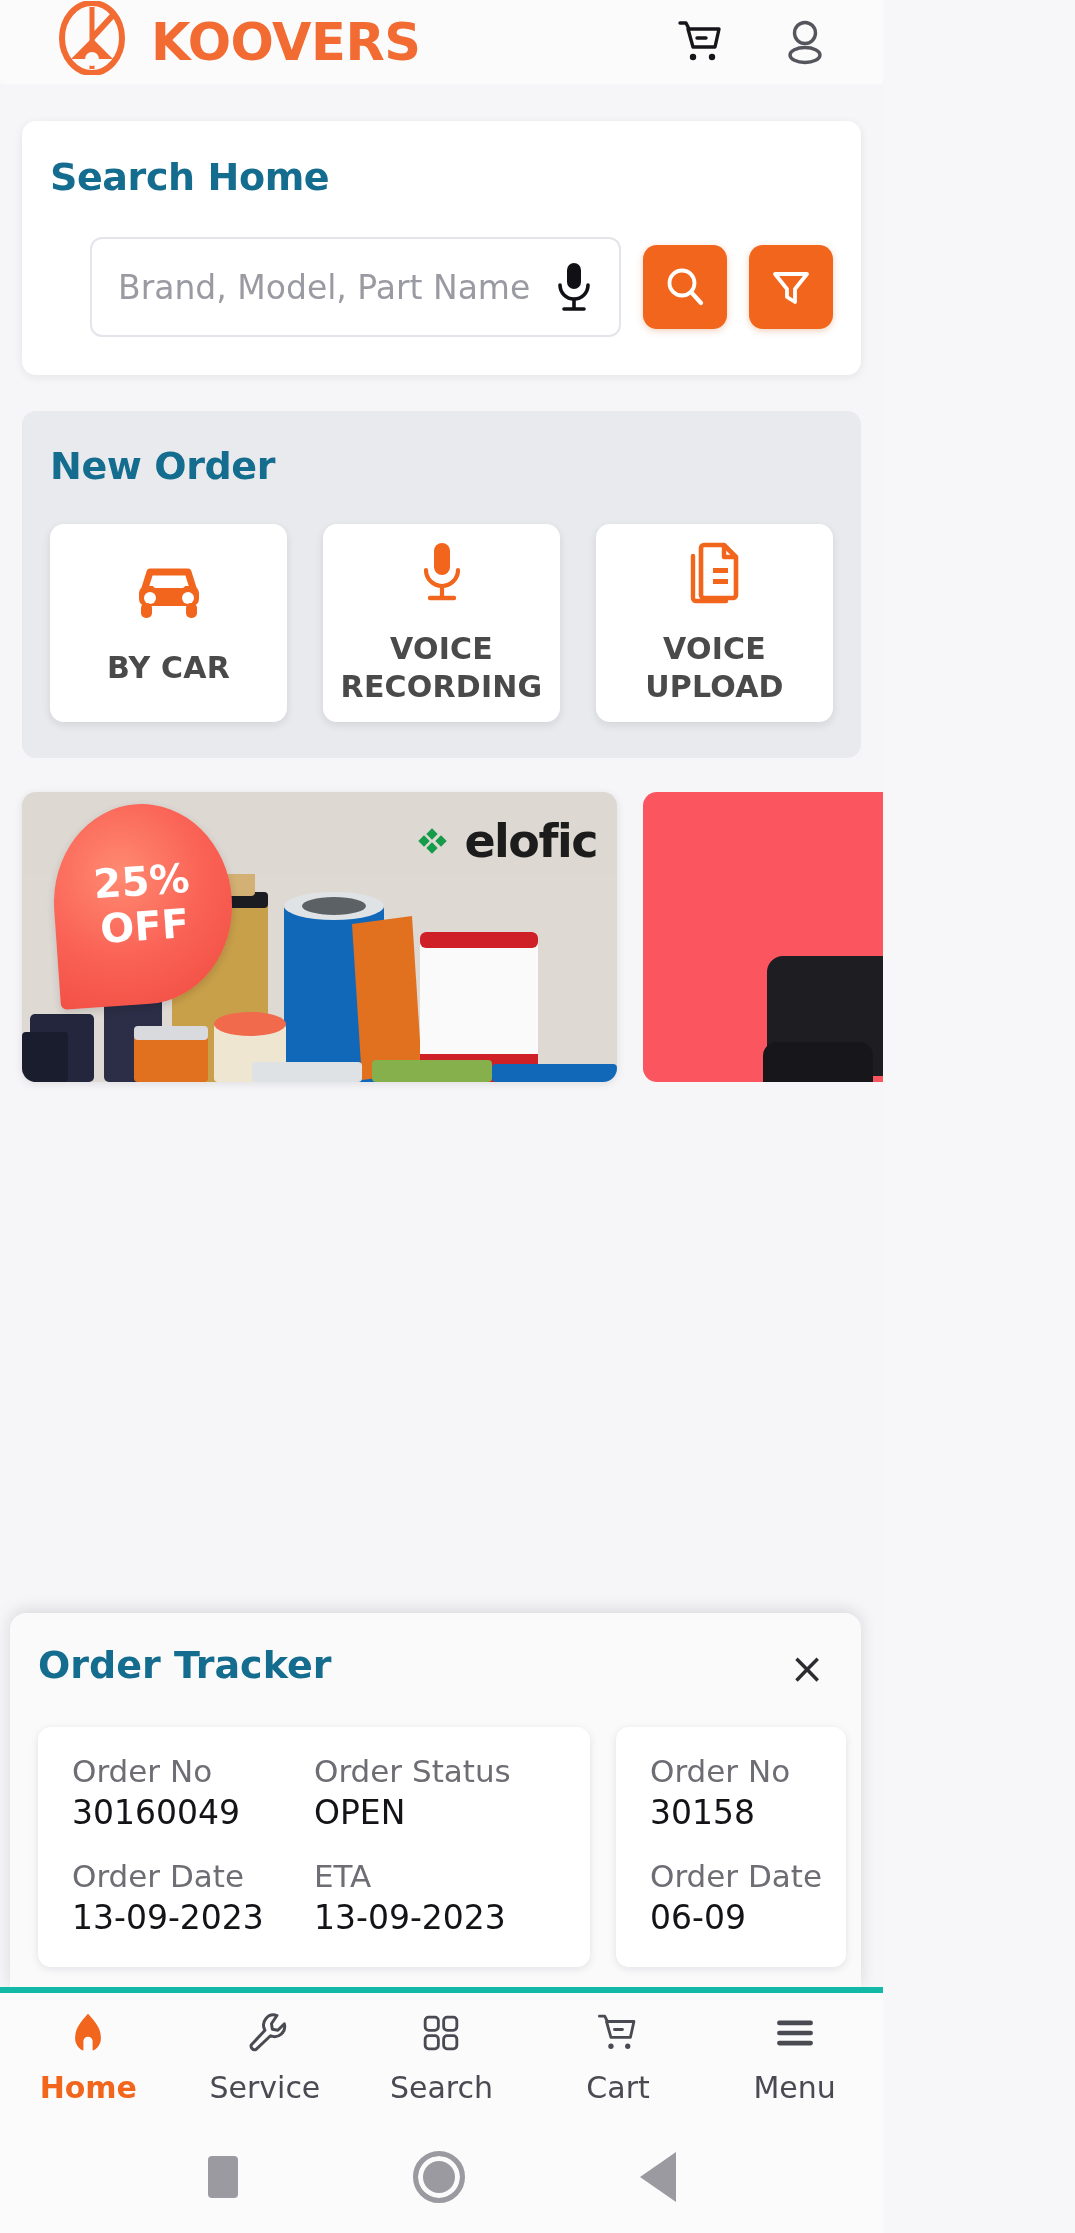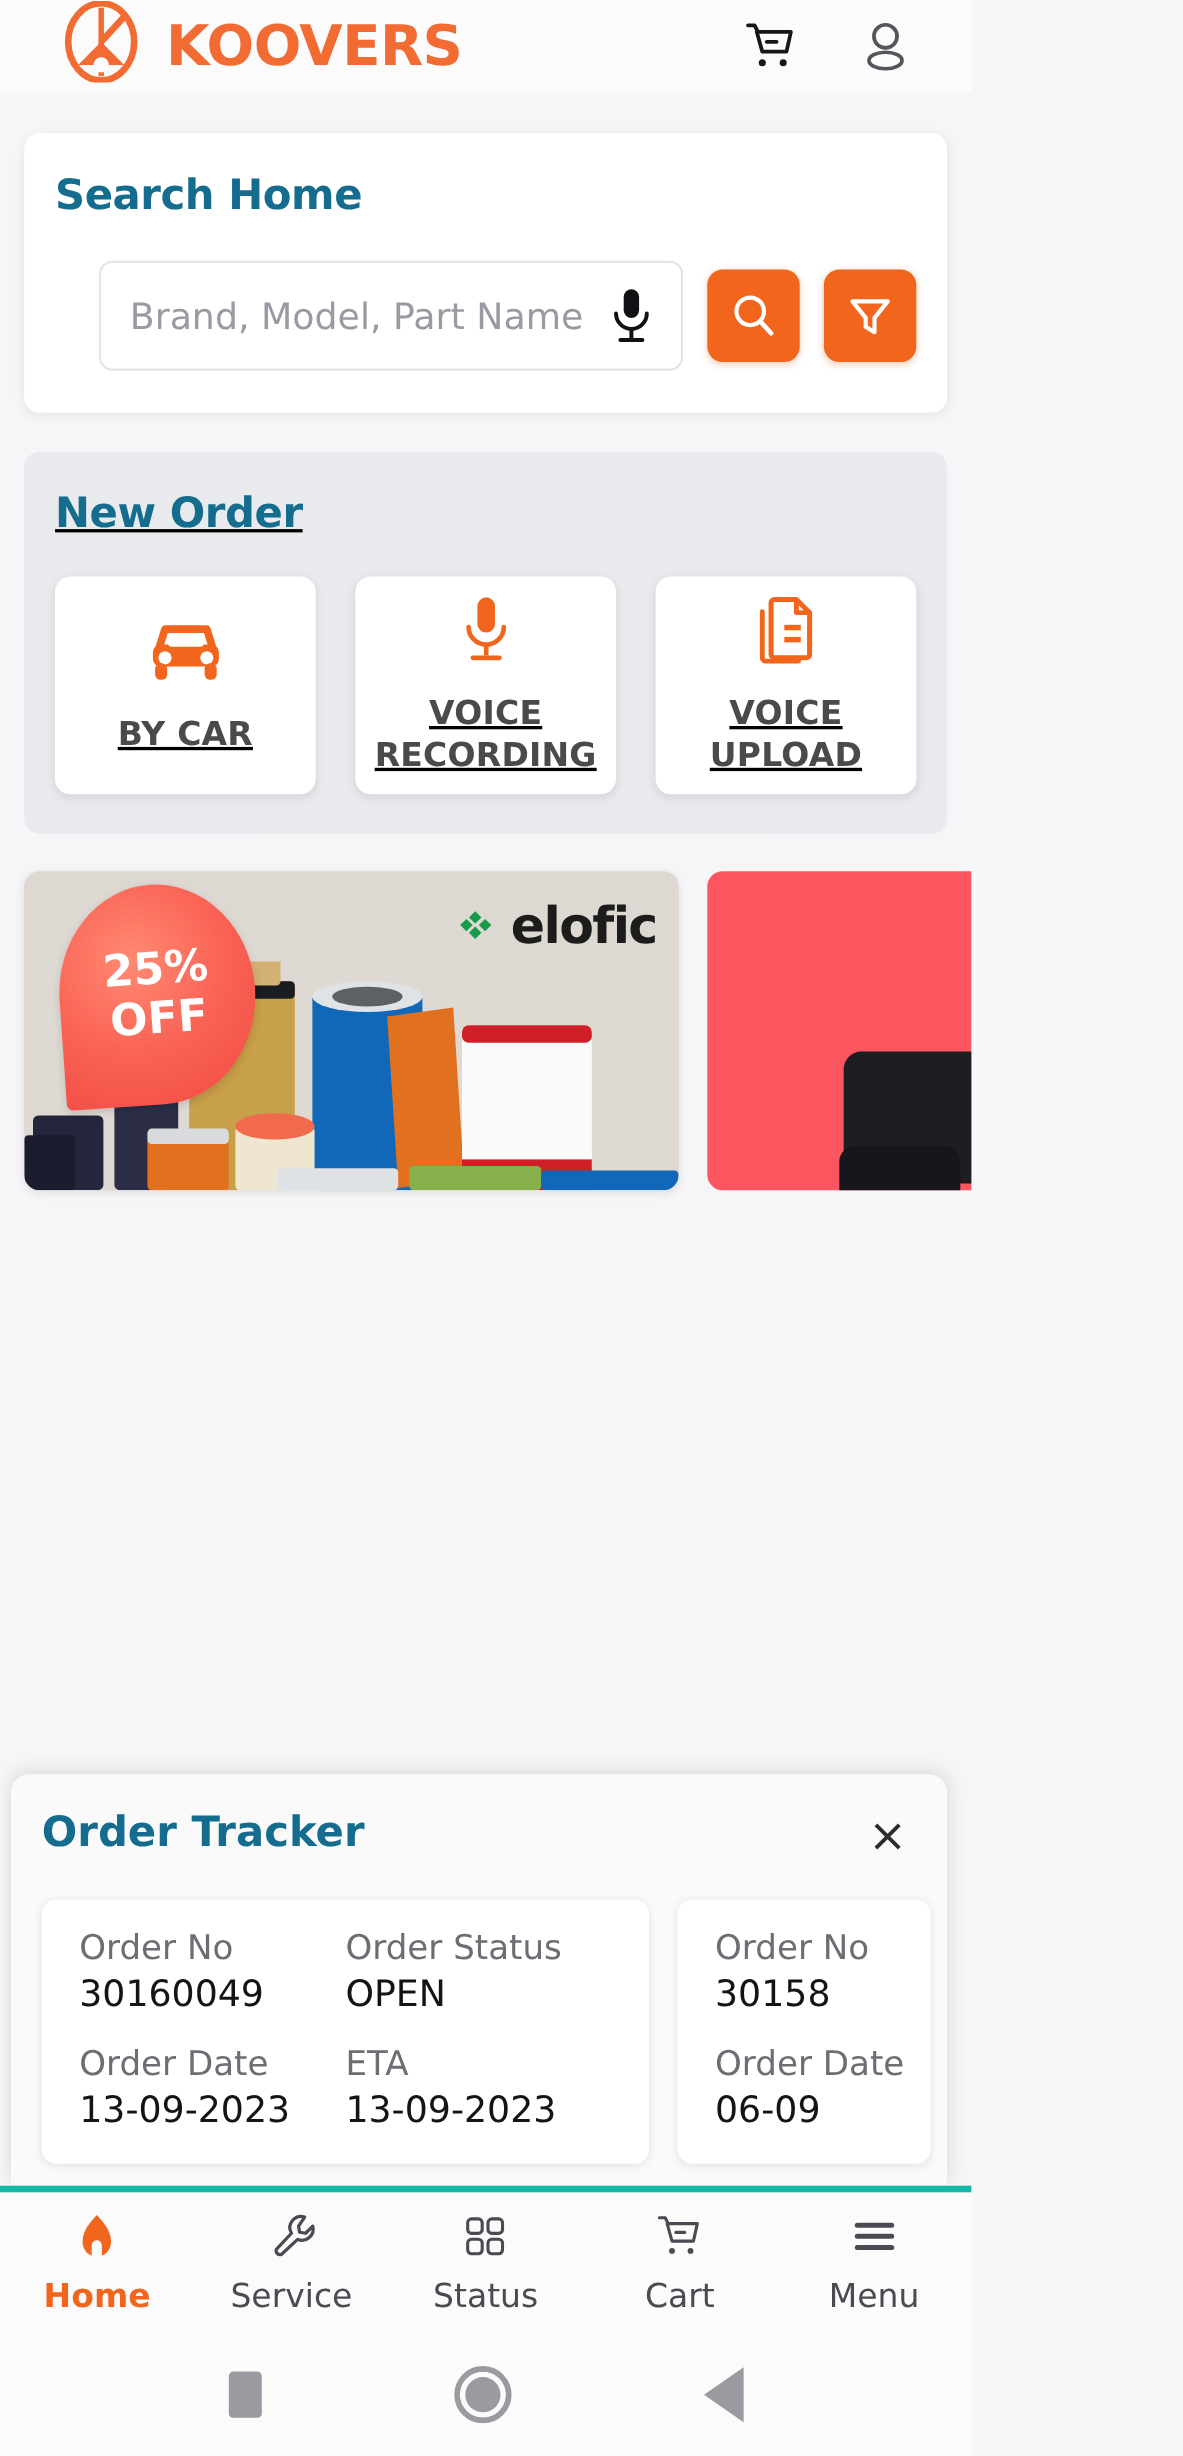--- a/index.html
+++ b/index.html
@@ -78,21 +78,20 @@
     border: 0; cursor: pointer;
   }
   .obtn svg { width: 46px; height: 46px; }
 
   
   .card-neworder {
     margin-top: 36px;
     background: #e9eaed;
     border-radius: 14px;
     padding: 33px 28px 36px 28px;
-    text-decoration: underline;
   }
   .tiles { display: flex; gap: 36px; margin-top: 36px; }
   .tile {
     flex: 1 1 0; background: #fff; border-radius: 14px;
     box-shadow: 0 3px 9px rgba(20,20,40,.10);
     height: 198px;
     display: flex; flex-direction: column; align-items: center; justify-content: center;
     padding: 14px 6px;
     cursor: pointer;
   }
@@ -436,21 +435,21 @@
 
     <div class="navitem">
       <span class="ni">
         <svg viewBox="0 0 50 50" width="44" height="44">
           <rect x="7" y="7" width="15" height="15" rx="4" fill="none" stroke="#4a4a52" stroke-width="3.2"></rect>
           <rect x="28" y="7" width="15" height="15" rx="4" fill="none" stroke="#4a4a52" stroke-width="3.2"></rect>
           <rect x="7" y="28" width="15" height="15" rx="4" fill="none" stroke="#4a4a52" stroke-width="3.2"></rect>
           <rect x="28" y="28" width="15" height="15" rx="4" fill="none" stroke="#4a4a52" stroke-width="3.2"></rect>
         </svg>
       </span>
-      <span class="nl">Status</span>
+      <span class="nl">Search</span>
     </div>
 
     <div class="navitem">
       <span class="ni">
         <svg viewBox="0 0 52 52" width="46" height="46">
           <path d="M5 7 h6 l3 6 h30 l-4 18 h-22 l-5 -18" fill="none" stroke="#4a4a52" stroke-width="3.2" stroke-linejoin="round" stroke-linecap="round"></path>
           <line x1="22" y1="22" x2="31" y2="22" stroke="#4a4a52" stroke-width="3.2" stroke-linecap="round"></line>
           <circle cx="18" cy="41" r="3" fill="#4a4a52"></circle>
           <circle cx="37" cy="41" r="3" fill="#4a4a52"></circle>
         </svg>

